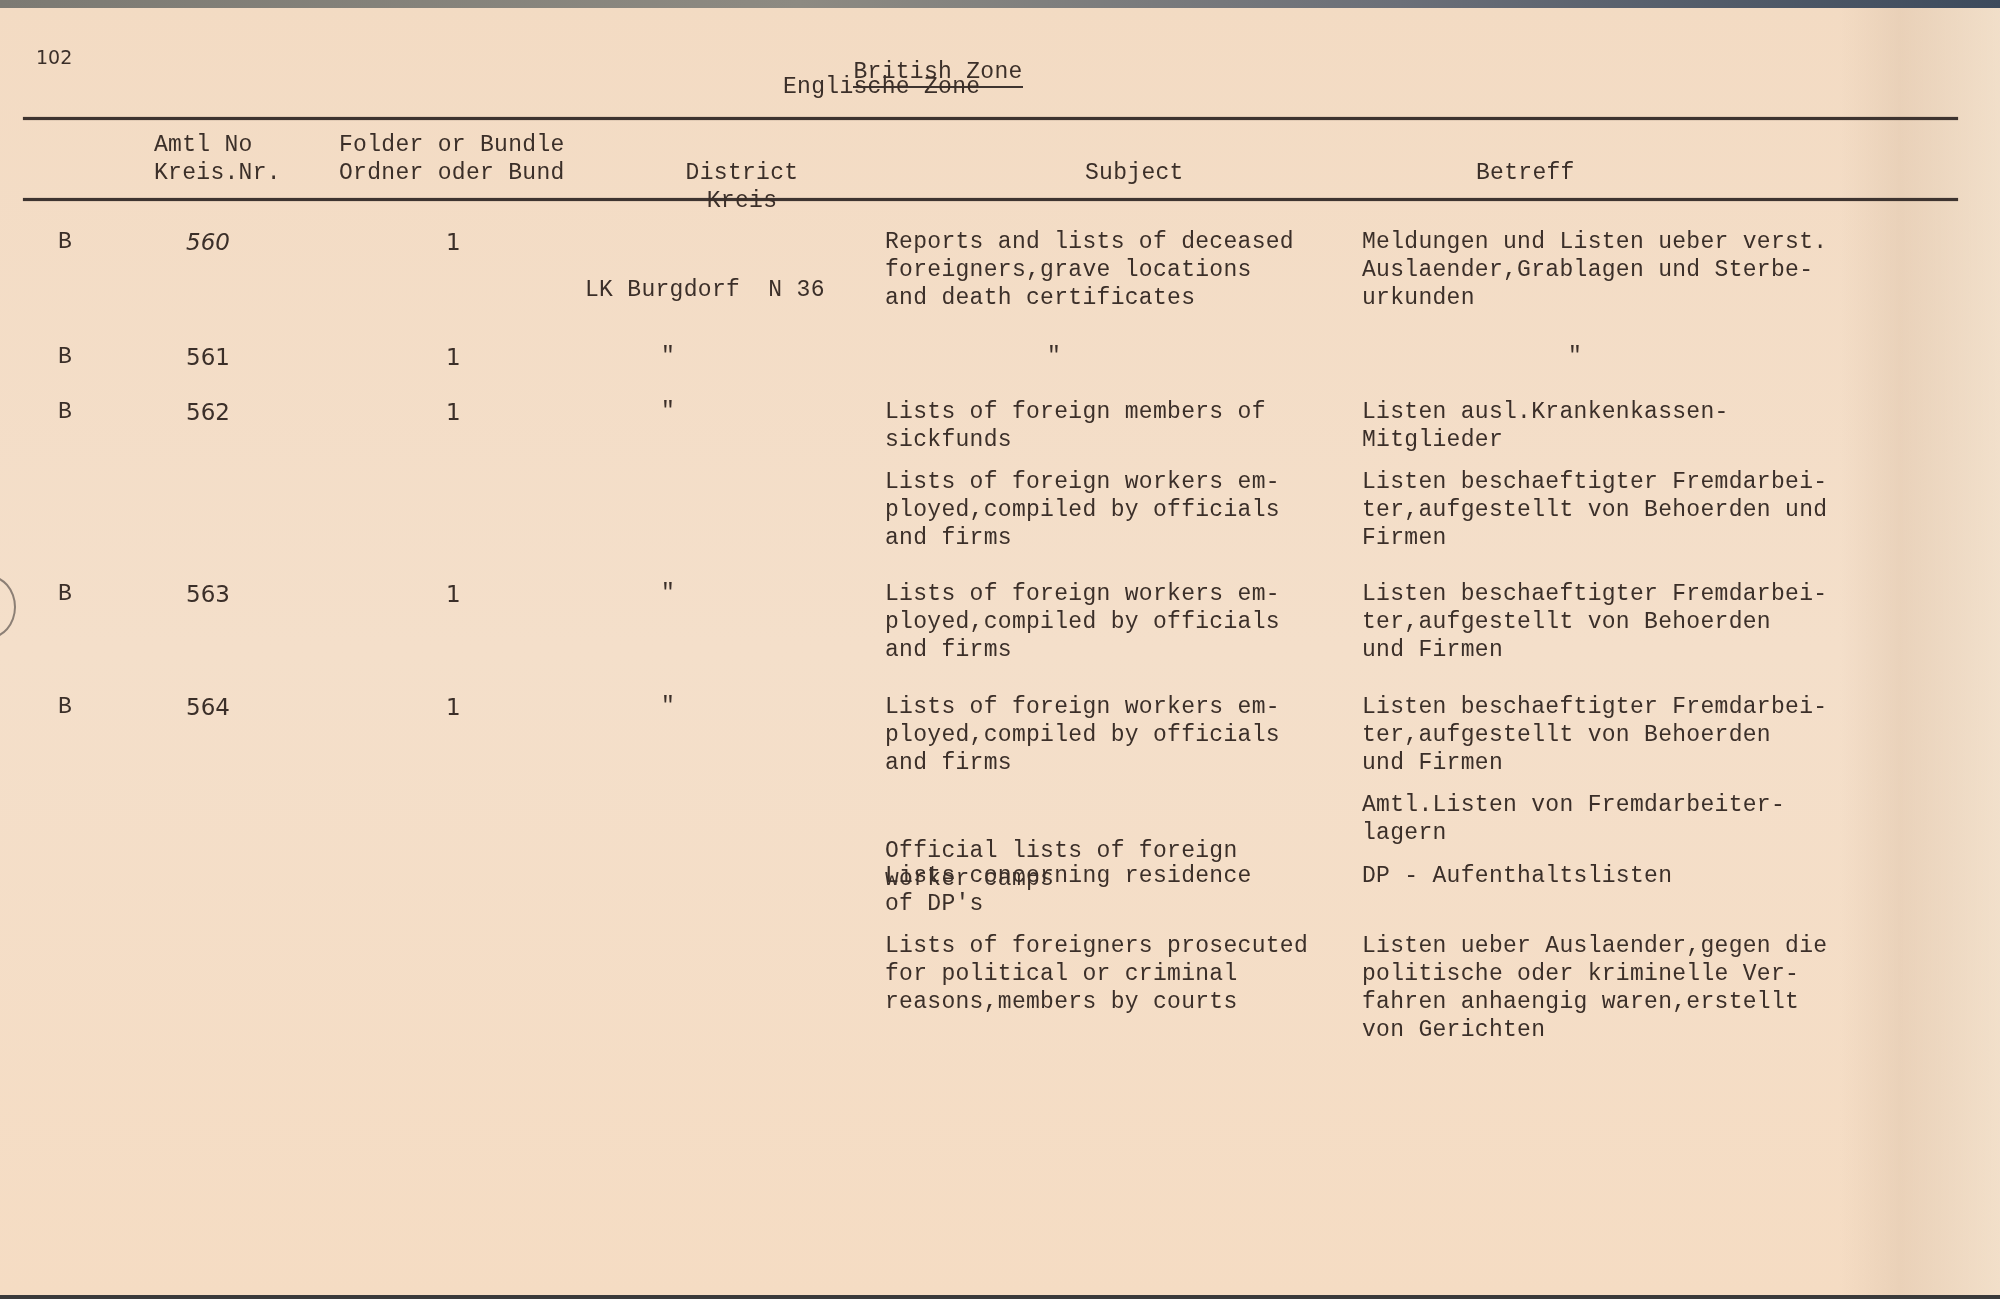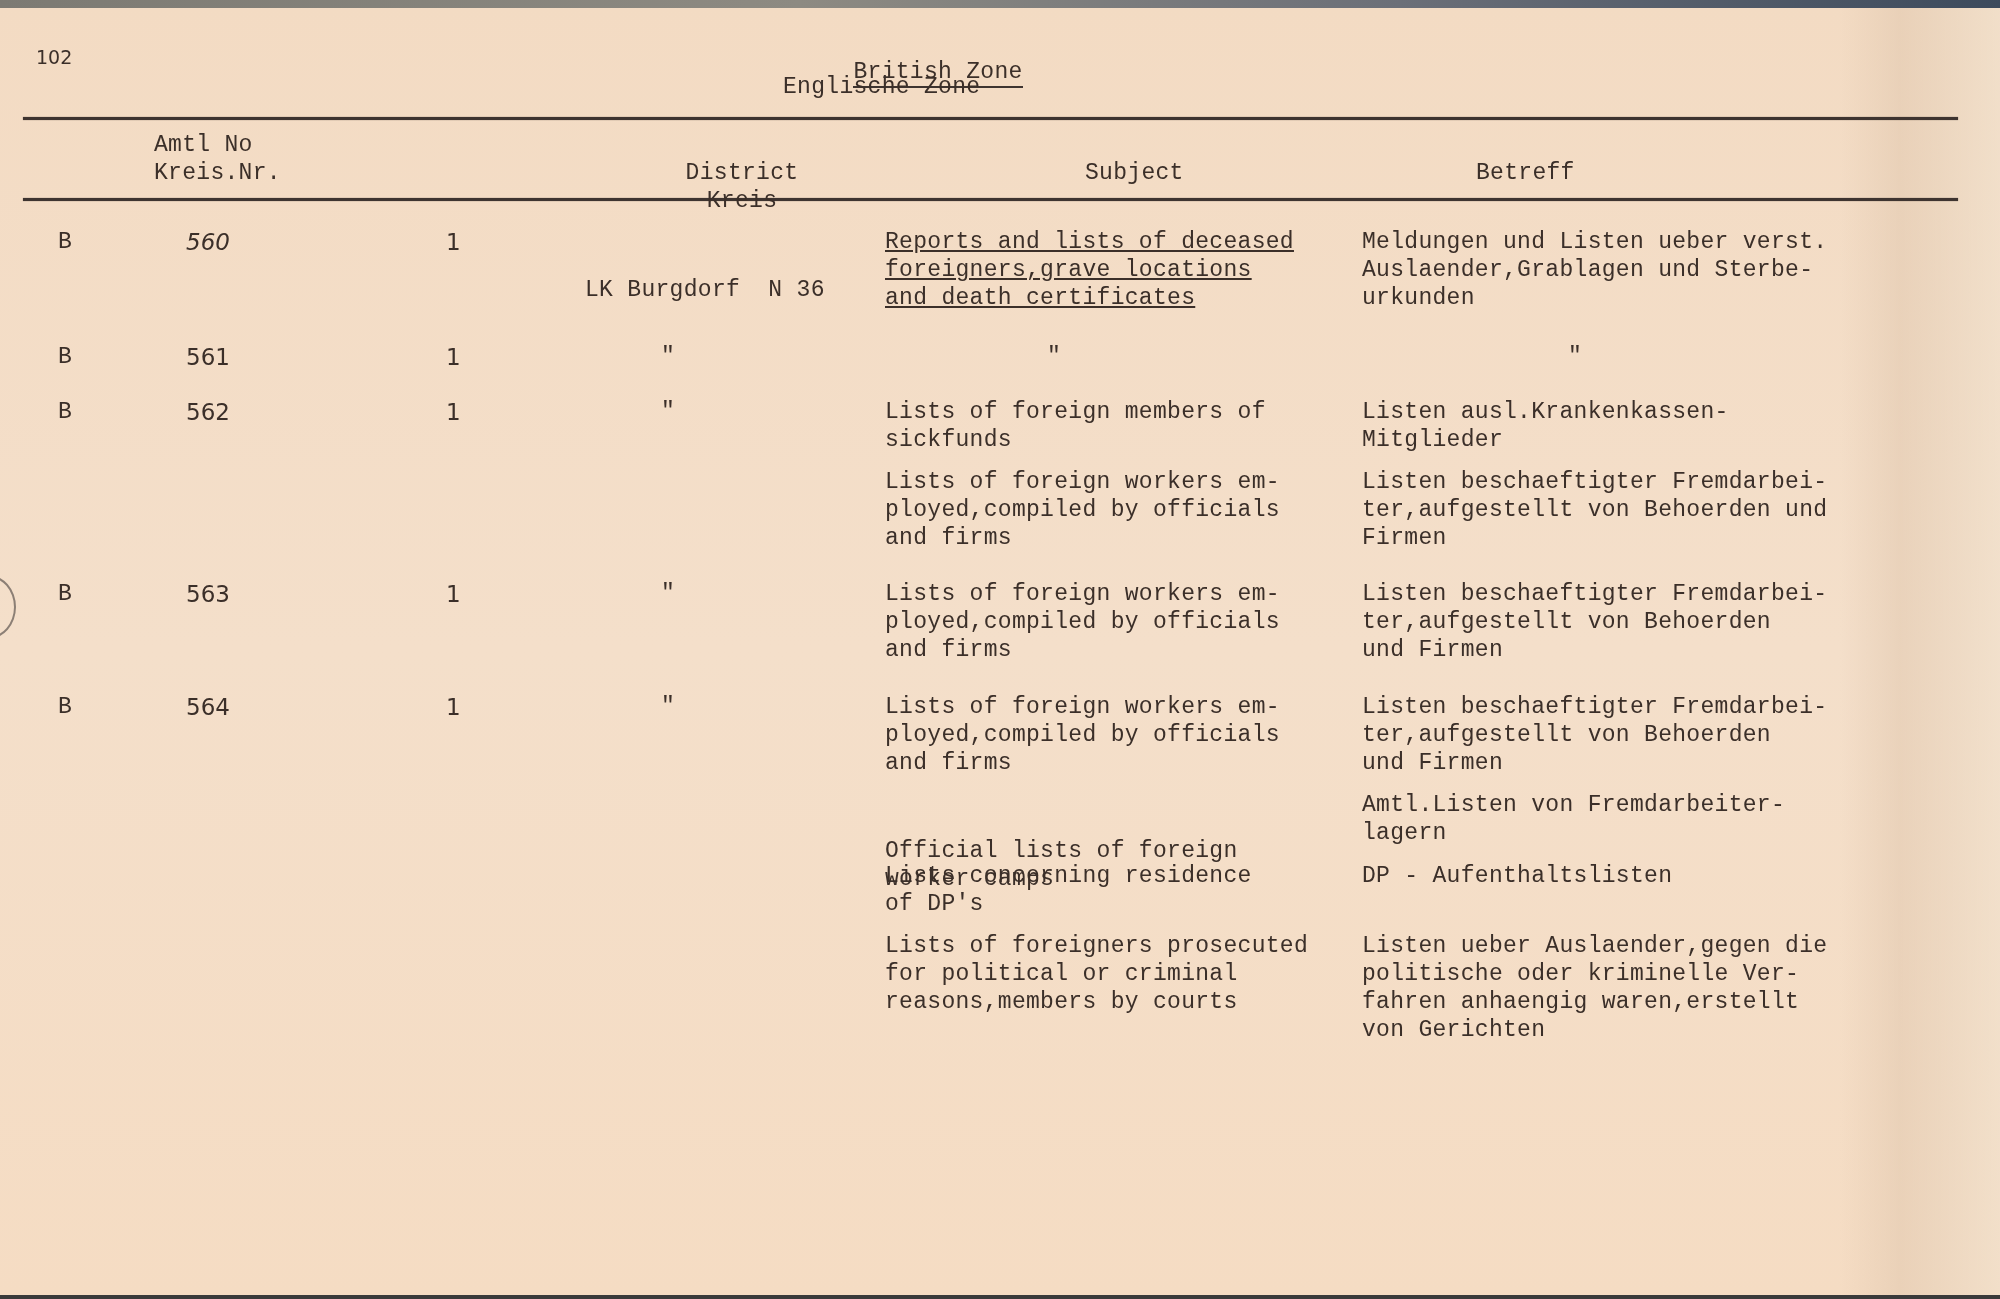--- a/index.html
+++ b/index.html
@@ -47,30 +47,32 @@
   <div class="abs t" style="left:797px; top:30px;">
     <span class="underline">British Zone</span>
   </div>
   <div class="abs t" style="left:783px; top:73px;">Englische Zone</div>
 
   <div class="rule" style="left:23px; top:117px; width:1935px;"></div>
   <div class="rule" style="left:23px; top:198px; width:1935px;"></div>
 
   <div class="abs t" style="left:154px; top:131px;"><span>Amtl No</span>
 <span>Kreis.Nr.</span></div>
+  <div class="abs t" style="left:339px; top:131px;"><span>Folder or Bundle</span>
+<span>Ordner oder Bund</span></div>
   <div class="abs t" style="left:682px; top:131px; text-align:center; width:120px;margin-top:28px;"><div>District</div><div>Kreis</div></div>
   <div class="abs t" style="left:1085px; top:159px;">Subject</div>
   <div class="abs t" style="left:1476px; top:159px;">Betreff</div>
 
   <div id="table-body">
       <div class="abs t" style="left: 58px; top: 228px;">B</div>
       <div class="abs t num" style="left: 186px; top: 228px; font-style: italic;">560</div>
       <div class="abs t num" style="left: 446px; top: 228px;">1</div>
       <div class="abs t" style="left: 585px; top: 228px; margin-top: 48px;">LK Burgdorf  N 36</div>
-      <div class="abs t" style="left: 885px; top: 228px; text-decoration: underline;">Reports and lists of deceased
+      <div class="abs t" style="left: 885px; top: 228px;">Reports and lists of deceased
 foreigners,grave locations
 and death certificates</div>
       <div class="abs t" style="left: 1362px; top: 228px;">Meldungen und Listen ueber verst.
 Auslaender,Grablagen und Sterbe-
 urkunden</div>
       <div class="abs t" style="left: 58px; top: 343px;">B</div>
       <div class="abs t num" style="left: 186px; top: 343px;">561</div>
       <div class="abs t num" style="left: 446px; top: 343px;">1</div>
       <div class="abs t" style="left: 661px; top: 343px;">"</div>
       <div class="abs t" style="left: 1047px; top: 343px;">"</div>

